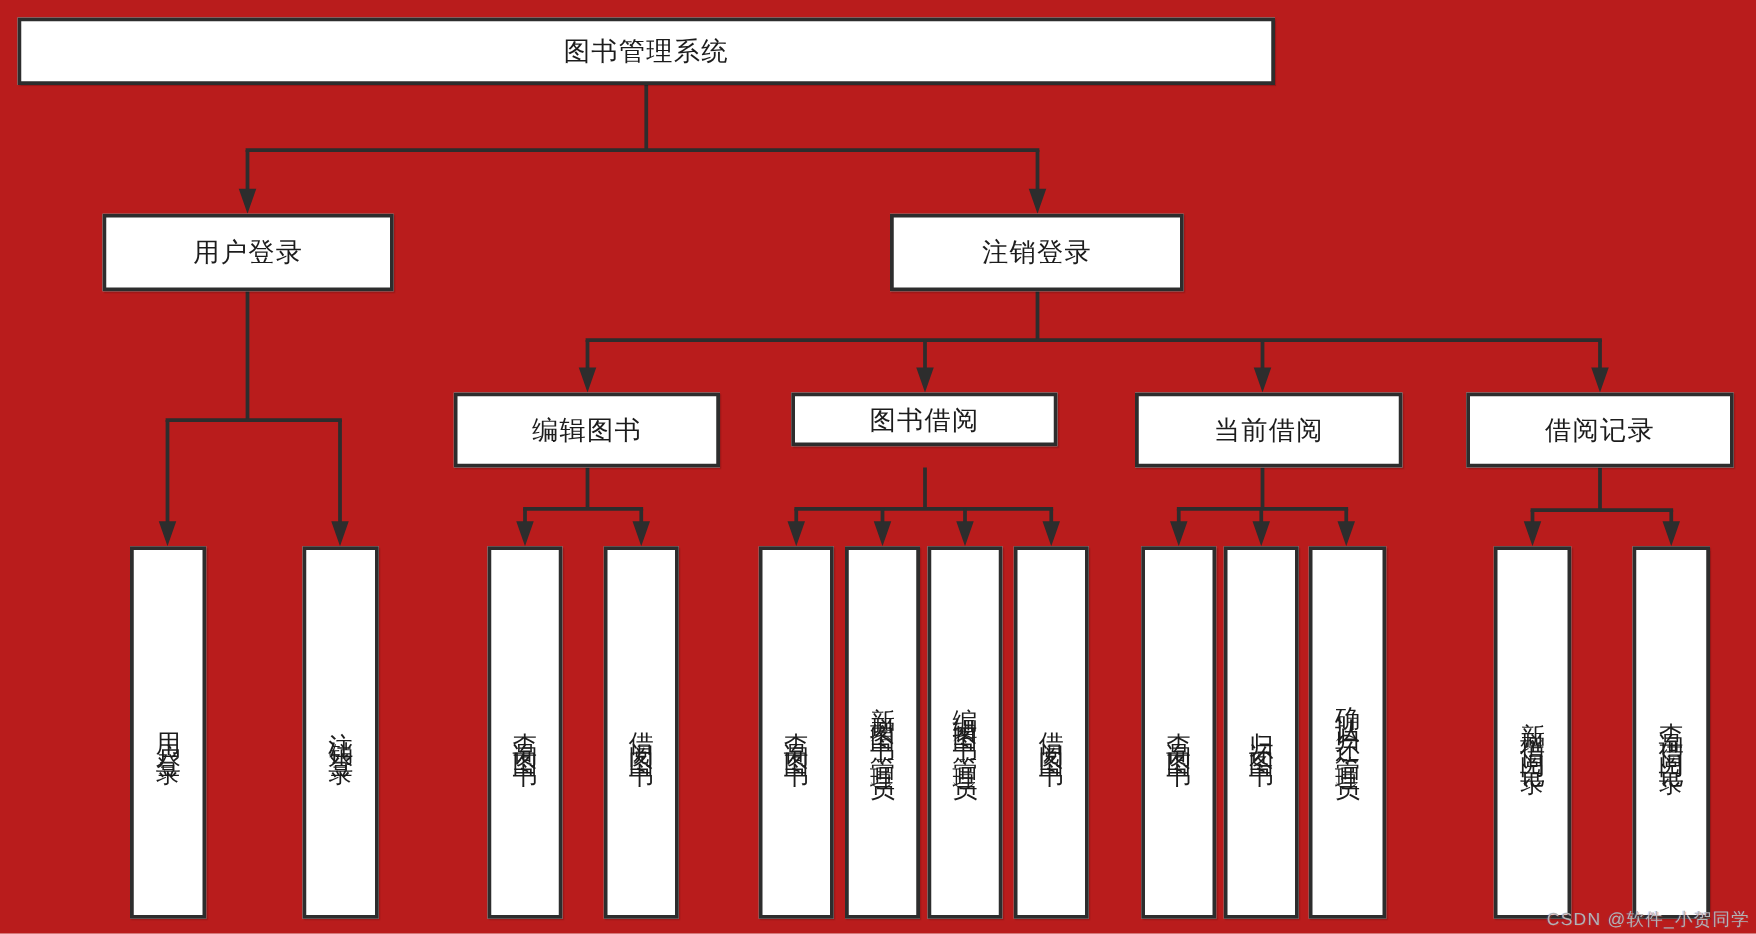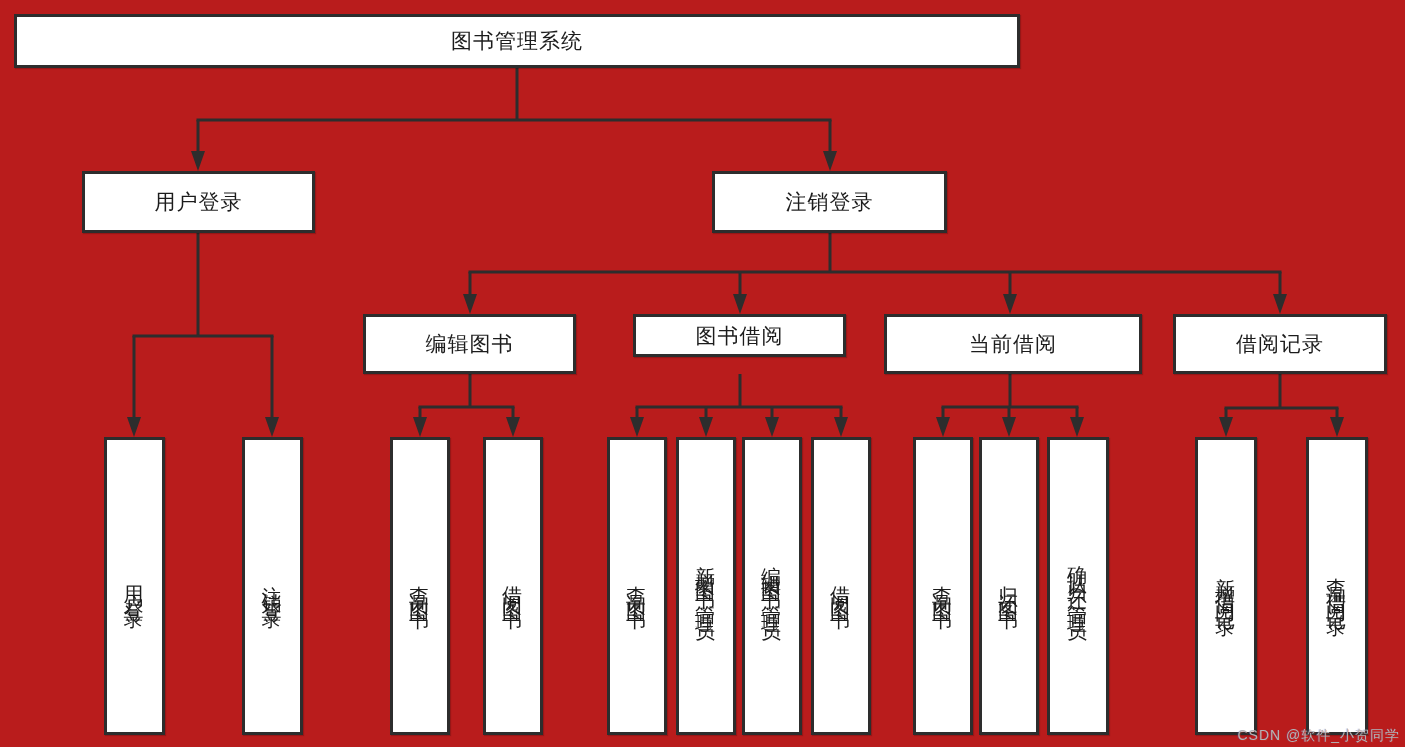--- a/index.html
+++ b/index.html
@@ -119,21 +119,21 @@
     </g>
   </svg>
 
   <div class="node" style="left:14px;top:14px;width:1006px;height:54px">图书管理系统</div>
 
   <div class="node" style="left:82px;top:171px;width:233px;height:62px">用户登录</div>
   <div class="node" style="left:712px;top:171px;width:235px;height:62px">注销登录</div>
 
   <div class="node" style="left:363px;top:314px;width:213px;height:60px">编辑图书</div>
   <div class="node" style="left:633px;top:314px;width:213px;height:43px">图书借阅</div>
-  <div class="node" style="left:884px;top:314px;width:258px;height:60px">当前借阅</div>
+  <div class="node" style="left:908px;top:314px;width:214px;height:60px">当前借阅</div>
   <div class="node" style="left:1173px;top:314px;width:214px;height:60px">借阅记录</div>
 
   <div class="node v" style="left:104px;top:437px;width:61px;height:298px">用户登录</div>
   <div class="node v" style="left:242px;top:437px;width:61px;height:298px">注销登录</div>
 
   <div class="node v" style="left:390px;top:437px;width:60px;height:298px">查询图书</div>
   <div class="node v" style="left:483px;top:437px;width:60px;height:298px">借阅图书</div>
 
   <div class="node v" style="left:607px;top:437px;width:60px;height:298px">查询图书</div>
   <div class="node v" style="left:676px;top:437px;width:60px;height:298px">新增图书（管理员）</div>

